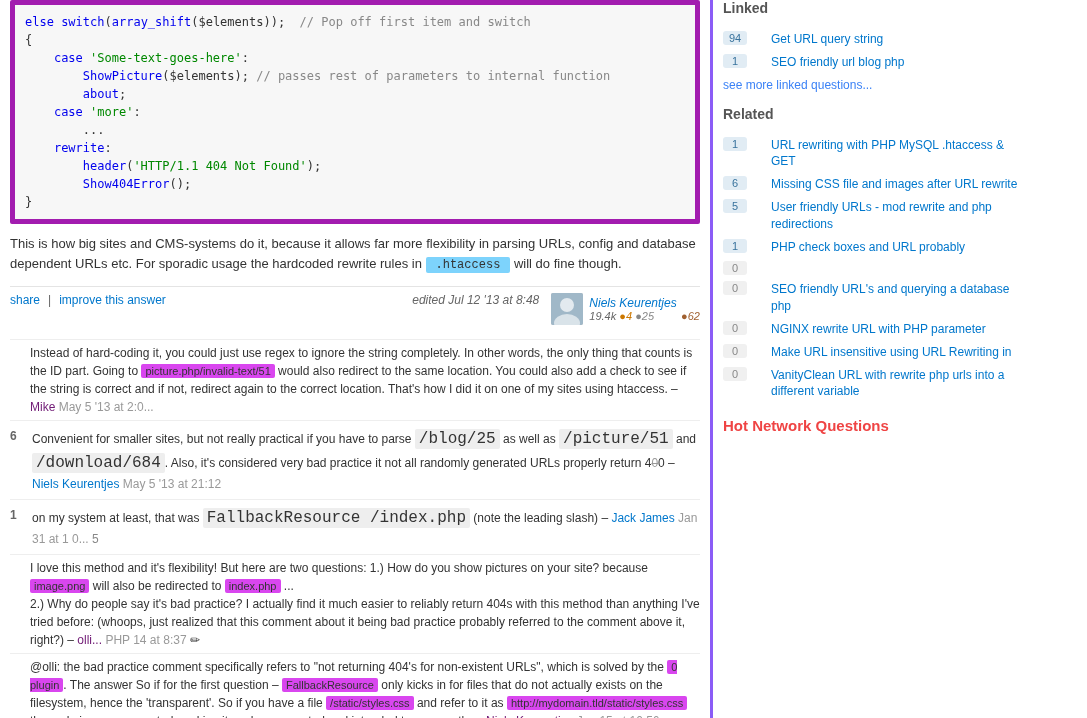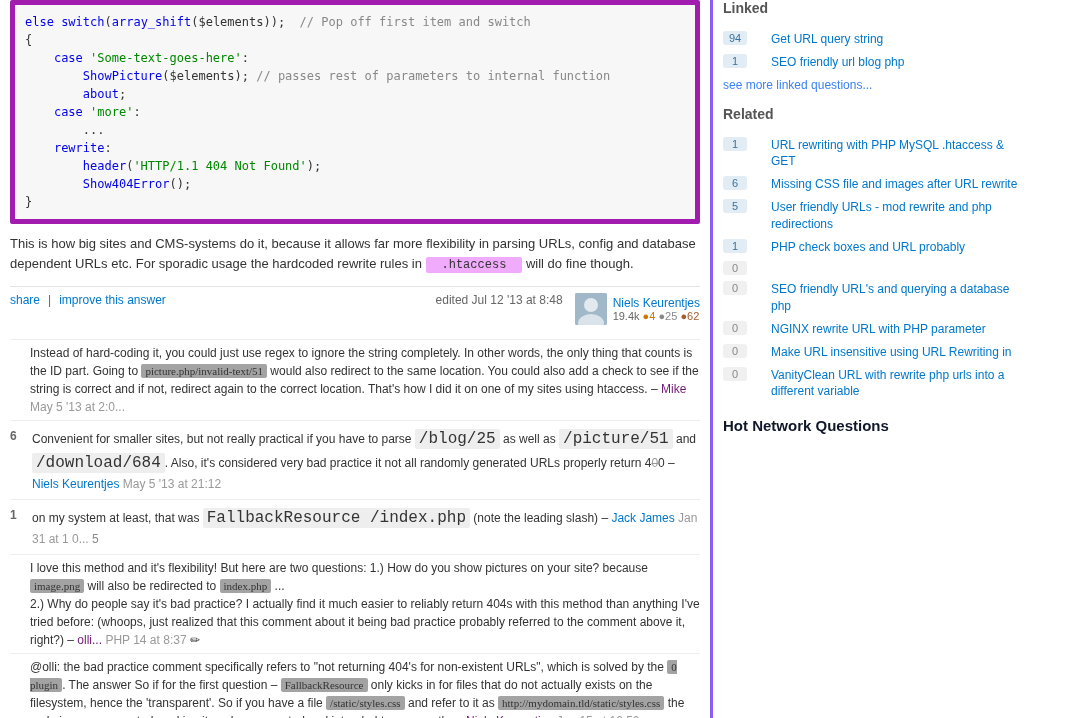--- a/index.html
+++ b/index.html
@@ -40,22 +40,22 @@
     .code-block .fn { color: #00e; }
 
     
     .answer-text {
       font-size: 13px;
       line-height: 1.5;
       color: #333;
       margin-bottom: 12px;
     }
     .answer-text code {
-      background: #f0abfc;
-      padding: 1px 16px;
+      background: #7dd3fc;
+      padding: 1px 10px;
       border-radius: 2px;
       font-family: 'Courier New', monospace;
       font-size: 12px;
     }
 
     
     .answer-meta {
       display: flex;
       align-items: flex-start;
       justify-content: space-between;
@@ -84,35 +84,35 @@
       align-items: center;
       justify-content: center;
       font-size: 10px;
       color: #fff;
     }
     .user-info { font-size: 12px; }
     .user-info .username { color: #0077cc; }
     .user-info .rep { color: #666; font-size: 11px; }
     .user-info .rep .gold { color: #cc7700; }
     .user-info .rep .silver { color: #888; }
-    .user-info .rep .bronze { color: #a06030; }
+    .user-info .rep .bronze { color: #a06030; margin-left: 24px; }
 
     
     .comment {
       font-size: 12px;
       color: #333;
       padding: 4px 0 4px 20px;
       border-top: 1px solid #eee;
       line-height: 1.5;
     }
     .comment code {
-      background: #a3a3a3;
+      background: #d946ef;
       padding: 1px 4px;
       border-radius: 2px;
-      font-family: Liberation Serif, serif;
+      font-family: Liberation Sans, sans-serif;
       font-size: 11px;
     }
     .comment a { color: #701a75; text-decoration: none; }
     .comment .comment-date { color: #999; }
 
     
     .numbered-item {
       display: flex;
       gap: 8px;
       padding: 6px 0;
@@ -181,21 +181,21 @@
       font-size: 14px;
       font-weight: bold;
       color: #555;
       margin-bottom: 8px;
       padding-bottom: 4px;
     }
 
     .hot-network-title {
       font-size: 15px;
       font-weight: bold;
-      color: #0f172a;
+      color: #ef4444;
       margin-top: 6px;
     }
 
     
     s { text-decoration: line-through; color: #999; }
   </style>
 </head>
 <body>
 
 <div class="main-content">
@@ -217,21 +217,21 @@
   <div class="answer-text">
     <span>This is how big sites and CMS-systems do it, because it allows far more flexibility in parsing URLs, config and database dependent URLs etc. For sporadic usage the hardcoded rewrite rules in </span><code>.htaccess</code><span> will do fine though.</span>
   </div>
 
   <div class="answer-meta">
     <div class="answer-meta-left">
       <a>share</a>
       <span>|</span>
       <a>improve this answer</a>
     </div>
-    <div style="display:flex; gap:12px; align-items:flex-start;">
+    <div style="display:flex; gap:12px; align-items:flex-start;font-style:italic;">
       <span class="edited">edited Jul 12 '13 at 8:48</span>
       <div class="user-card">
         <div class="user-avatar">
           <svg width="32" height="32" viewBox="0 0 32 32">
               <rect width="32" height="32" fill="#a0b8c8"></rect>
               <circle cx="16" cy="12" r="7" fill="#fff" opacity="0.7"></circle>
               <ellipse cx="16" cy="30" rx="13" ry="9" fill="#fff" opacity="0.6"></ellipse>
             </svg>
         </div>
         <div class="user-info">

